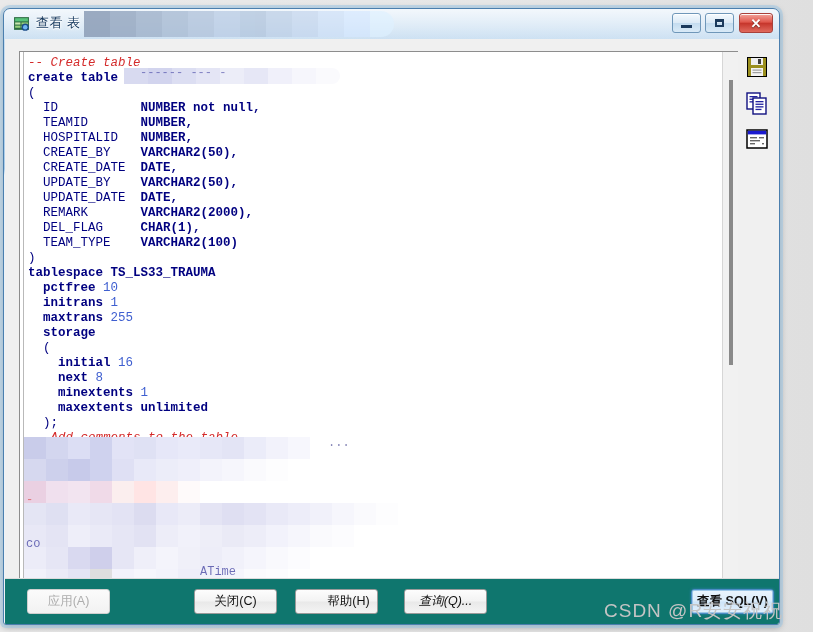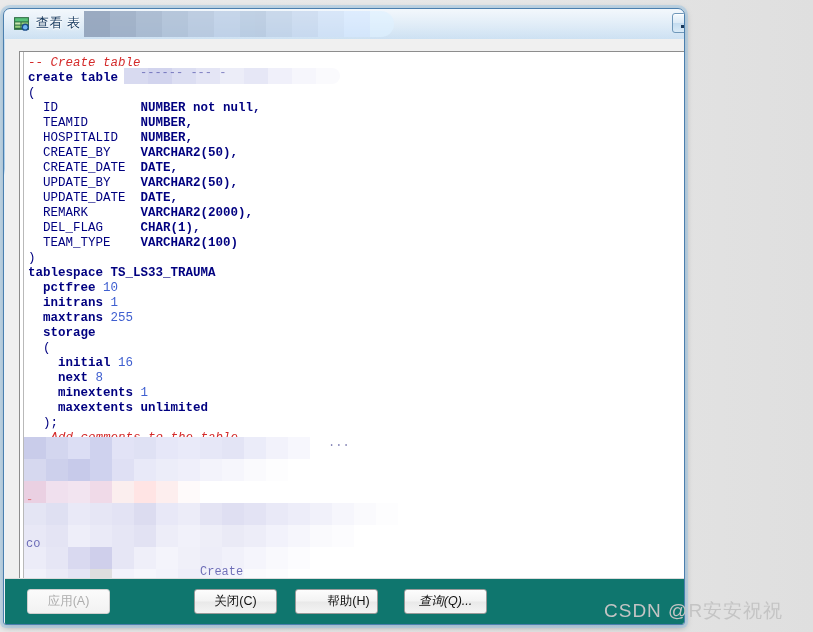--- a/index.html
+++ b/index.html
@@ -20,21 +20,21 @@
     position: absolute;
     inset: 0;
     background: linear-gradient(to right, #eaeaea 0%, #e6e6e6 60%, #dfdfdf 100%);
   }
 
   
   #window {
     position: absolute;
     left: 3px;
     top: 8px;
-    width: 682px;
+    width: 777px;
     height: 617px;
     border: 1px solid #4b7fae;
     border-radius: 7px 7px 3px 3px;
     background: linear-gradient(to bottom,
         #cfe2f3 0%, #bcd7ee 14%, #a8cbe9 26%,
         #e9f1f8 27%, #eef3f8 100%);
     box-shadow: 0 0 0 3px rgba(160,200,230,.55), 0 2px 7px rgba(0,0,0,.35);
     box-sizing: border-box;
     overflow: hidden;
   }
@@ -460,21 +460,21 @@
           <i style="left: 264px; top: 132px; width: 22px; height: 22px; background: rgb(255, 255, 255);"></i>
           <i style="left: 286px; top: 132px; width: 22px; height: 22px; background: rgb(255, 255, 255);"></i>
           <i style="left: 308px; top: 132px; width: 22px; height: 22px; background: rgb(255, 255, 255);"></i>
           <i style="left: 330px; top: 132px; width: 22px; height: 22px; background: rgb(255, 255, 255);"></i>
           <i style="left: 352px; top: 132px; width: 22px; height: 22px; background: rgb(255, 255, 255);"></i>
           <i style="left: 374px; top: 132px; width: 22px; height: 22px; background: rgb(255, 255, 255);"></i>
           <i style="left: 396px; top: 132px; width: 22px; height: 22px; background: rgb(255, 255, 255);"></i>
           <i style="left: 418px; top: 132px; width: 22px; height: 22px; background: rgb(255, 255, 255);"></i>
           <span style="position: absolute; left: 2px; top: 56px; color: rgb(212, 42, 42); opacity: 0.55; font-family: &quot;Liberation Mono&quot;, monospace; font-size: 12px;">-</span>
           <span style="position: absolute; left: 2px; top: 100px; color: rgb(0, 0, 128); opacity: 0.55; font-family: &quot;Liberation Mono&quot;, monospace; font-size: 12px;">co</span>
-          <span style="position: absolute; left: 176px; top: 128px; color: rgb(0, 0, 128); opacity: 0.55; font-family: &quot;Liberation Mono&quot;, monospace; font-size: 12px;">Create</span>
+          <span style="position: absolute; left: 176px; top: 128px; color: rgb(0, 0, 128); opacity: 0.55; font-family: &quot;Liberation Mono&quot;, monospace; font-size: 12px;">ATime</span>
           <span style="position: absolute; left: 56px; top: 150px; color: rgb(0, 0, 128); opacity: 0.55; font-family: &quot;Liberation Mono&quot;, monospace; font-size: 12px;">-</span>
         </div>
       <div id="editor-scroll">
         <div id="editor-thumb"></div>
       </div>
     <div class="mosaic" style="left: 104px; top: 16px; width: 216px; height: 16px; border-radius: 0px 9px 9px 0px;">
           <i style="left: 0px; top: 0px; width: 24px; height: 16px; background: rgb(216, 218, 240);"></i>
           <i style="left: 24px; top: 0px; width: 24px; height: 16px; background: rgb(210, 212, 238);"></i>
           <i style="left: 48px; top: 0px; width: 24px; height: 16px; background: rgb(220, 222, 242);"></i>
           <i style="left: 72px; top: 0px; width: 24px; height: 16px; background: rgb(228, 229, 245);"></i>

